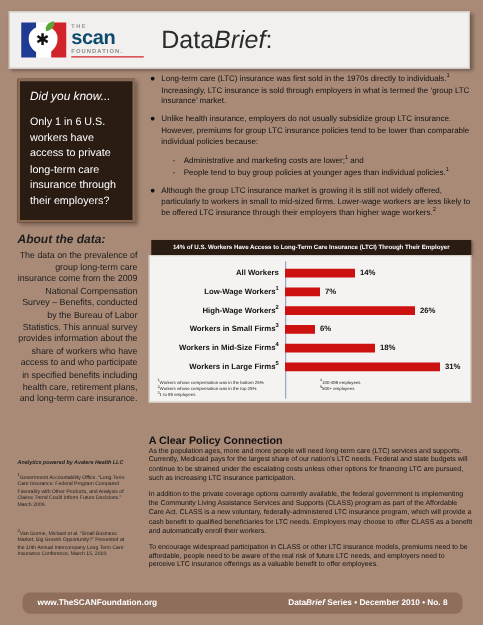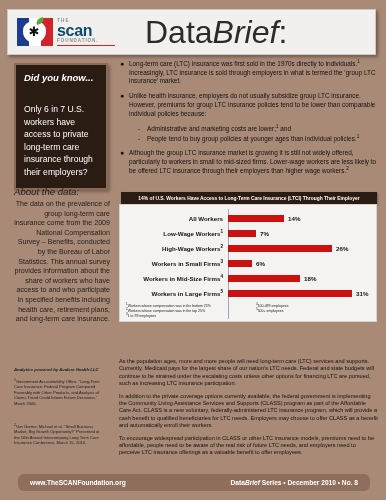--- a/index.html
+++ b/index.html
@@ -41,40 +41,40 @@
   .logo-mark .leaf{
     position:absolute;left:19px;top:0px;width:8px;height:6px;background:#5aa832;
     border-radius:80% 10% 80% 10%;transform:rotate(-18deg);
   }
   .logo-text{margin-left:4px;display:flex;flex-direction:column;justify-content:center;}
   .logo-the{font-size:4.5px;letter-spacing:1.2px;color:#8d8d8d;font-weight:bold;line-height:5px;}
   .logo-scan{font-size:16px;font-weight:bold;color:#0c4a6e;line-height:15px;letter-spacing:-.3px;}
   .logo-found{font-size:4.6px;letter-spacing:.9px;color:#8d8d8d;font-weight:bold;line-height:6px;}
   .logo-rule{height:1.5px;background:#d2232a;margin-top:1px;width:58px;}
   .title-main{
-    font-size:32px;color:#2b2b2b;margin-left:38px;white-space:nowrap;
+    font-size:20px;color:#2b2b2b;margin-left:22px;white-space:nowrap;
   }
   .title-main i{font-style:italic;}
   .title-sub{
     font-size:8.2px;font-weight:bold;color:#2b2b2b;margin-left:10px;line-height:11px;width:100px;
   }
   
   .didyouknow{
     position:absolute;left:14px;top:63px;width:94px;
     background:#2a1b13;color:#ffffff;
     border:2px solid #8a6a52;
     padding:7px 8px 9px 8px;
     box-sizing:border-box;
     box-shadow:2px 2px 3px rgba(0,0,0,.3);
   }
-  .dyk-title{font-size:9.5px;font-style:italic;font-weight:bold;margin-bottom:20px;}
+  .dyk-title{font-size:9.5px;font-style:italic;font-weight:normal;margin-bottom:8px;}
   .dyk-body{font-size:8.6px;line-height:12.6px;}
   .about-title{
     position:absolute;left:14px;top:186px;width:96px;
-    font-size:9.6px;font-weight:normal;font-style:italic;color:#1d1d1d;
+    font-size:9.6px;font-weight:bold;font-style:italic;color:#1d1d1d;
   }
   .about-body{
     position:absolute;left:14px;top:200px;width:96px;
     font-size:7.1px;line-height:9.6px;color:#1d1d1d;text-align:right;
   }
   .analytics{
     position:absolute;left:14px;top:367px;width:96px;
     font-size:4.3px;font-weight:bold;font-style:italic;color:#1d1d1d;
   }
   .lfoot{
@@ -171,21 +171,21 @@
         <div class="logo-rule"></div>
       </div>
     </div>
     <div class="title-main">
       <span>Data</span><i>Brief</i><span>:</span>
     </div>
   </div>
 
   <div class="didyouknow">
     <div class="dyk-title">Did you know...</div>
-    <div class="dyk-body">Only 6 in 7 U.S. workers have access to private long-term care insurance through their employers?</div>
+    <div class="dyk-body">Only 1 in 6 U.S. workers have access to private long-term care insurance through their employers?</div>
   </div>
 
   <div class="about-title">About the data:</div>
   <div class="about-body">The data on the prevalence of group long-term care insurance come from the 2009 National Compensation Survey – Benefits, conducted by the Bureau of Labor Statistics.  This annual survey provides information about the share of workers who have access to and who participate in specified benefits including health care, retirement plans, and long-term care insurance.</div>
   <div class="analytics">Analytics powered by Avalere Health LLC</div>
 
   <div class="lfoot" id="lfoot1"><sup>1</sup><span>Government Accountability Office. “Long-Term Care Insurance: Federal Program Compared Favorably with Other Products, and Analysis of Claims Trend Could Inform Future Decisions.” March 2006.</span></div>
   <div class="lfoot" id="lfoot2"><sup>2</sup><span>Van Gorme, Michael et al. “Small Business Market, Big Growth Opportunity?” Presented at the 10th Annual Intercompany Long Term Care Insurance Conference, March 15, 2010.</span></div>
 
   <div class="bullets">
@@ -268,20 +268,21 @@
             <div><sup>3</sup>1 to 99 employees</div>
           </div>
         <div class="cf-col" id="cf-right">
             <div><sup>4</sup>100-499 employees</div>
             <div><sup>5</sup>500+ employees</div>
           </div>
       </div>
     </div>
   </div>
 
+  <div class="policy-title">A Clear Policy Connection</div>
   <div class="policy-body" id="policy-body">
       <p>As the population ages, more and more people will need long-term care (LTC) services and supports. Currently, Medicaid pays for the largest share of our nation’s LTC needs.  Federal and state budgets will continue to be strained under the escalating costs unless other options for financing LTC are pursued, such as increasing LTC insurance participation.</p>
       <p>In addition to the private coverage options currently available, the federal government is implementing the Community Living Assistance Services and Supports (CLASS) program as part of the Affordable Care Act. CLASS is a new voluntary, federally-administered LTC insurance program, which will provide a cash benefit to qualified beneficiaries for LTC needs.  Employers may choose to offer CLASS as a benefit and automatically enroll their workers.</p>
       <p>To encourage widespread participation in CLASS or other LTC insurance models, premiums need to be affordable, people need to be aware of the real risk of future LTC needs, and employers need to perceive LTC insurance offerings as a valuable benefit to offer employees.</p>
     </div>
 
   <div class="footer">
     <div class="footer-left">www.TheSCANFoundation.org</div>
     <div class="footer-right"><span>Data</span><i>Brief</i><span> Series • December 2010 • No. 8</span></div>
   </div>

